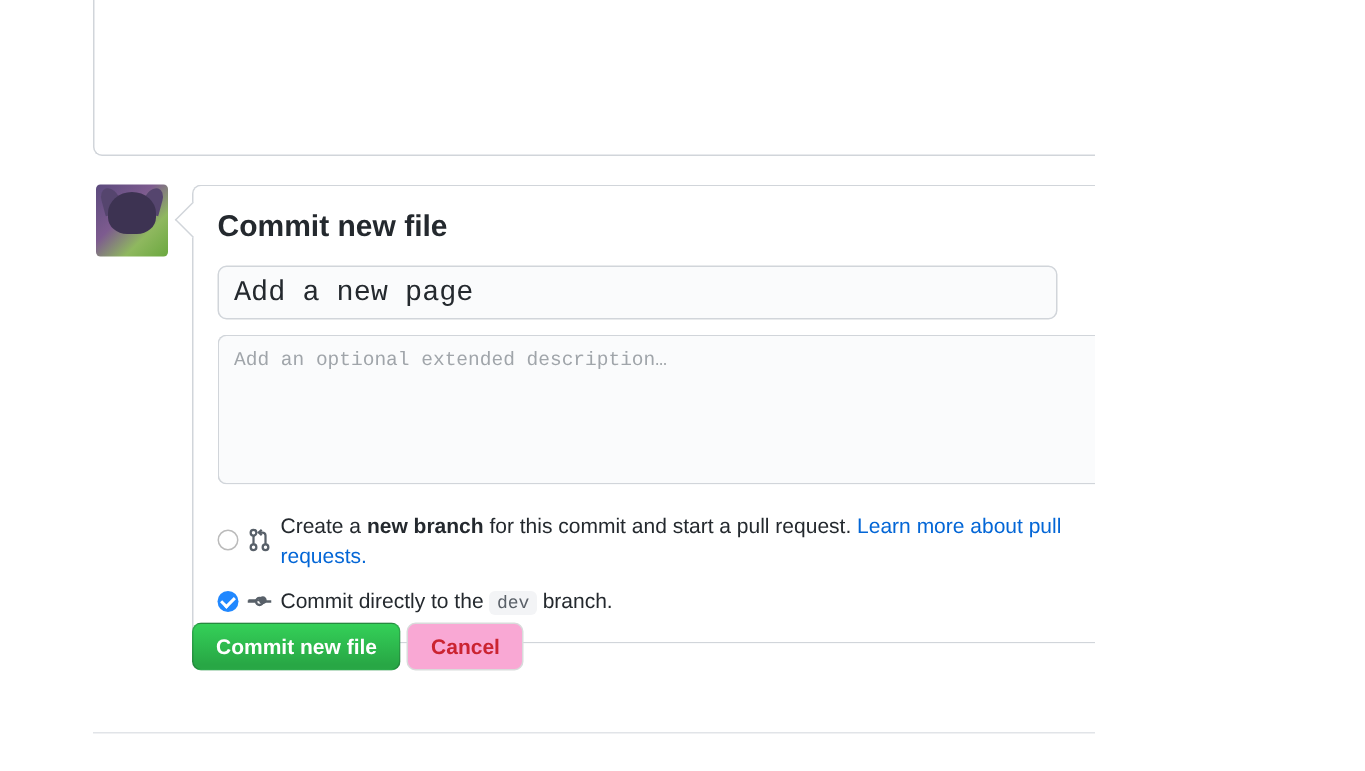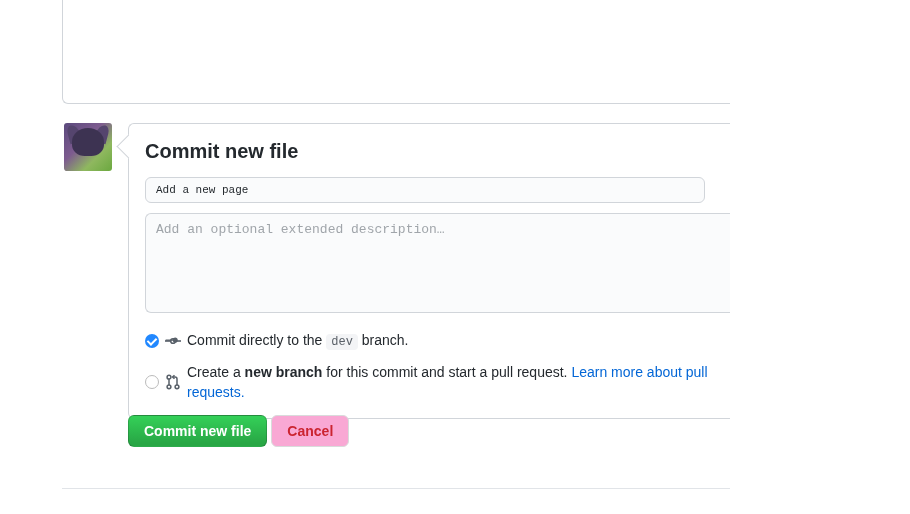--- a/index.html
+++ b/index.html
@@ -11,21 +11,21 @@
     .avatar { position: absolute; left: 64px; top: 123px; width: 48px; height: 48px; border-radius: 3px; overflow: hidden; background: linear-gradient(135deg, #5b4a7d 0%, #7d5b8f 40%, #8fb85f 70%, #6ba83f 100%); }
     .avatar-inner1 { position: absolute; top: 5px; left: 8px; width: 32px; height: 28px; background: #3d3352; border-radius: 50% 50% 40% 40%; }
     .avatar-inner2 { position: absolute; top: 2px; left: 4px; width: 12px; height: 18px; background: #55456e; border-radius: 40% 60% 0 0; transform: rotate(-15deg); }
     .avatar-inner3 { position: absolute; top: 2px; right: 4px; width: 12px; height: 18px; background: #55456e; border-radius: 60% 40% 0 0; transform: rotate(15deg); }
     
     .commit-panel { position: absolute; left: 128px; top: 123px; right: 0; border: 1px solid #d1d5da; border-right: none; border-radius: 6px 0 0 6px; background: #fff; padding: 16px; padding-right: 0; }
     .commit-panel::before { content: ""; position: absolute; top: 14px; left: -9px; width: 16px; height: 16px; background: #fff; border-left: 1px solid #d1d5da; border-bottom: 1px solid #d1d5da; transform: rotate(45deg); }
     
     .commit-title { font-size: 20px; font-weight: 600; margin-bottom: 14px; }
     
-    .summary-input { width: 560px; padding: 6px 10px; font-family: SFMono-Regular, Consolas, "Liberation Mono", Menlo, monospace; font-size: 11px; border: 1px solid #d1d5da; border-radius: 6px; background: #fafbfc; color: #24292e; margin-bottom: 10px; }
+    .summary-input { width: 560px; padding: 6px 10px; font-family: SFMono-Regular, Consolas, "Liberation Mono", Menlo, monospace; font-size: 19px; border: 1px solid #d1d5da; border-radius: 6px; background: #fafbfc; color: #24292e; margin-bottom: 10px; }
     
     .description-textarea { width: 100%; min-height: 100px; padding: 8px 10px; font-family: SFMono-Regular, Consolas, "Liberation Mono", Menlo, monospace; font-size: 13px; border: 1px solid #d1d5da; border-right: none; border-radius: 6px 0 0 6px; background: #fafbfc; color: #3b82f6; resize: none; margin-bottom: 14px; }
     .description-textarea::placeholder { color: #a0a5aa; }
     
     .branch-options { margin-bottom: 0; }
     .branch-row { display: flex; align-items: center; gap: 6px; margin-bottom: 10px; line-height: 20px; }
     .branch-row:last-child { margin-bottom: 0; }
     
     .radio-circle { width: 14px; height: 14px; border: 1px solid #bbb; border-radius: 50%; flex-shrink: 0; background: #fff; position: relative; display: inline-block; }
     .radio-circle.checked { border: none; background: #2188ff; }
@@ -60,49 +60,49 @@
 
   <div class="commit-panel">
     <h3 class="commit-title">Commit new file</h3>
 
     <input type="text" class="summary-input" value="Add a new page" style="">
 
     <textarea class="description-textarea" placeholder="Add an optional extended description…" style=""></textarea>
 
     <div class="branch-options">
       <div class="branch-row">
-        <span class="radio-circle checked"></span>
-        <span class="octicon">
-          <svg viewBox="0 0 16 16" width="16" height="16">
-              <path d="M10.86 7c.45-1.72 2-3 3.86-3 2.21 0 4 1.79 4 4s-1.79 4-4 4c-1.86 0-3.41-1.28-3.86-3H0V7h10.86z" transform="scale(0.65) translate(1,3)"></path>
-              <circle cx="8" cy="8" r="2.3" fill="none" stroke="#586069" stroke-width="1.6"></circle>
-              <line x1="0" y1="8" x2="5" y2="8" stroke="#586069" stroke-width="1.6"></line>
-              <line x1="11" y1="8" x2="16" y2="8" stroke="#586069" stroke-width="1.6"></line>
-            </svg>
-        </span>
-        <span class="branch-text">
-          <span>Commit directly to the </span><span class="branch-tag">dev</span><span> branch.</span>
-        </span>
-      </div>
-      <div class="branch-row">
         <span class="radio-circle"></span>
         <span class="octicon">
           <svg viewBox="0 0 16 16" width="16" height="16">
               <circle cx="4" cy="3.2" r="1.9" fill="none" stroke="#586069" stroke-width="1.5"></circle>
               <circle cx="4" cy="12.8" r="1.9" fill="none" stroke="#586069" stroke-width="1.5"></circle>
               <circle cx="12" cy="12.8" r="1.9" fill="none" stroke="#586069" stroke-width="1.5"></circle>
               <line x1="4" y1="5" x2="4" y2="11" stroke="#586069" stroke-width="1.5"></line>
               <path d="M8 3 h2 a2 2 0 0 1 2 2 v6" fill="none" stroke="#586069" stroke-width="1.5"></path>
               <path d="M9.5 1.2 L7.5 3 L9.5 4.8" fill="none" stroke="#586069" stroke-width="1.5"></path>
             </svg>
         </span>
         <span class="branch-text">
           <span>Create a </span><span class="bold">new branch</span><span> for this commit and start a pull request. </span><span class="link">Learn more about pull requests.</span>
         </span>
       </div>
+      <div class="branch-row">
+        <span class="radio-circle checked"></span>
+        <span class="octicon">
+          <svg viewBox="0 0 16 16" width="16" height="16">
+              <path d="M10.86 7c.45-1.72 2-3 3.86-3 2.21 0 4 1.79 4 4s-1.79 4-4 4c-1.86 0-3.41-1.28-3.86-3H0V7h10.86z" transform="scale(0.65) translate(1,3)"></path>
+              <circle cx="8" cy="8" r="2.3" fill="none" stroke="#586069" stroke-width="1.6"></circle>
+              <line x1="0" y1="8" x2="5" y2="8" stroke="#586069" stroke-width="1.6"></line>
+              <line x1="11" y1="8" x2="16" y2="8" stroke="#586069" stroke-width="1.6"></line>
+            </svg>
+        </span>
+        <span class="branch-text">
+          <span>Commit directly to the </span><span class="branch-tag">dev</span><span> branch.</span>
+        </span>
+      </div>
     </div>
   </div>
 
   <div class="button-row">
     <button class="btn btn-primary">Commit new file</button>
     <button class="btn btn-cancel">Cancel</button>
   </div>
 
   <div class="bottom-divider"></div>
 </div>

